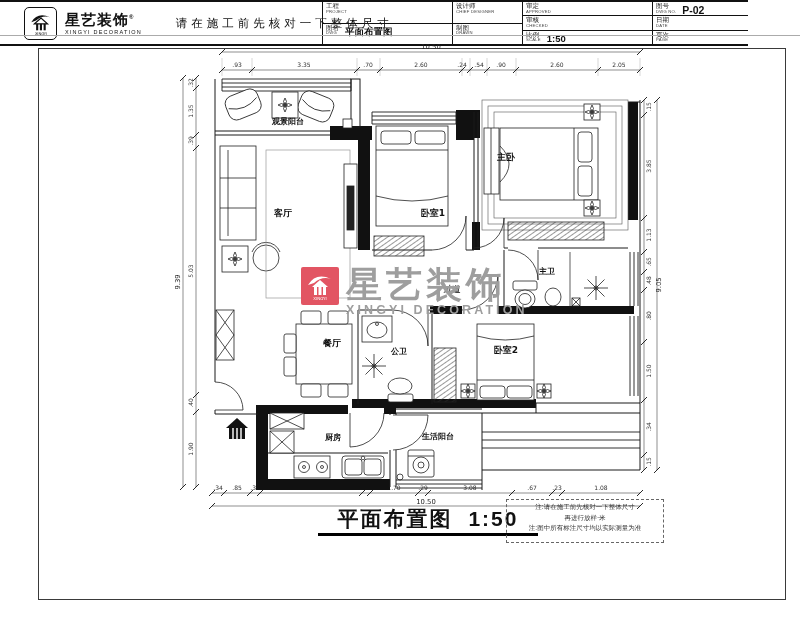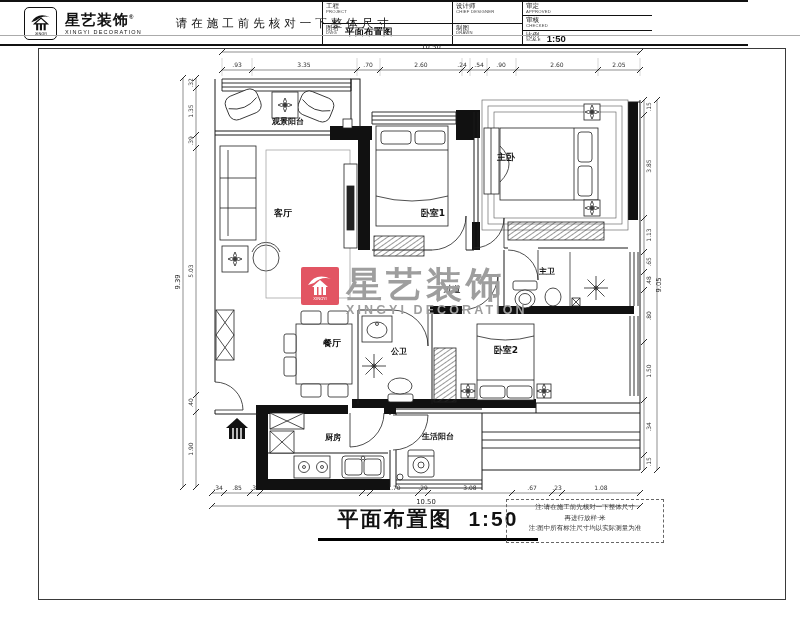--- a/index.html
+++ b/index.html
@@ -15,21 +15,21 @@
   .room-s{font-size:8px;font-weight:bold;fill:#111;}
   .corr{font-size:8.5px;fill:#444;font-weight:bold;}
   
   #watermark{left:301px;top:267px;display:flex;align-items:flex-start;gap:7px;}
   #wm-box{width:38px;height:38px;border-radius:2px;display:flex;align-items:center;justify-content:center;}
   #wm-texts{line-height:1;}
   #wm-cn{font-size:36px;font-weight:bold;letter-spacing:4px;white-space:nowrap;}
   #wm-en{font-size:12.5px;font-weight:bold;letter-spacing:3.1px;margin-top:1px;white-space:nowrap;}
   
   #plan-title{left:318px;top:505px;width:220px;text-align:center;font-size:21px;font-weight:bold;
-              letter-spacing:2px;border-bottom:3px solid #000;padding-bottom:5px;}
+              letter-spacing:2px;border-bottom:3px solid #000;}
   
   #note-box{left:506px;top:499px;width:148px;height:38px;border:1px dashed #666;
             font-size:6.5px;line-height:1.65;color:#333;padding:2px 4px;text-align:center;}
   
   #titleblock{left:38px;top:547px;width:748px;height:42px;border-top:2px solid #111;
               border-bottom:2px solid #111;display:flex;background:#fff;}
   .tb-cell{border-left:1px solid #111;box-sizing:border-box;height:100%;}
   .tb-cell:first-child{border-left:none;}
   #tb-brand{width:322px;display:flex;align-items:center;gap:8px;padding-left:24px;}
   #tb-logo-mark{width:31px;height:31px;border:1.6px solid #111;border-radius:5px;flex:0 0 auto;
@@ -407,14 +407,37 @@
       </div>
       <div class="tb-row">
         <div class="tb-lab">
             <span class="cn">比例</span>
             <span class="en">SCALE</span>
           </div>
         <div class="tb-val">1:50</div>
       </div>
     </div>
 
+    <div id="col-d" class="tb-cell tb-col">
+      <div class="tb-row">
+        <div class="tb-lab">
+            <span class="cn">图号</span>
+            <span class="en">DWG NO.</span>
+          </div>
+        <div class="tb-val big">P-02</div>
+      </div>
+      <div class="tb-row">
+        <div class="tb-lab">
+            <span class="cn">日期</span>
+            <span class="en">DATE</span>
+          </div>
+        <div class="tb-val"></div>
+      </div>
+      <div class="tb-row">
+        <div class="tb-lab">
+            <span class="cn">页次</span>
+            <span class="en">PAGE</span>
+          </div>
+        <div class="tb-val"></div>
+      </div>
+    </div>
   </div>
 </div>
 
 </body></html>

